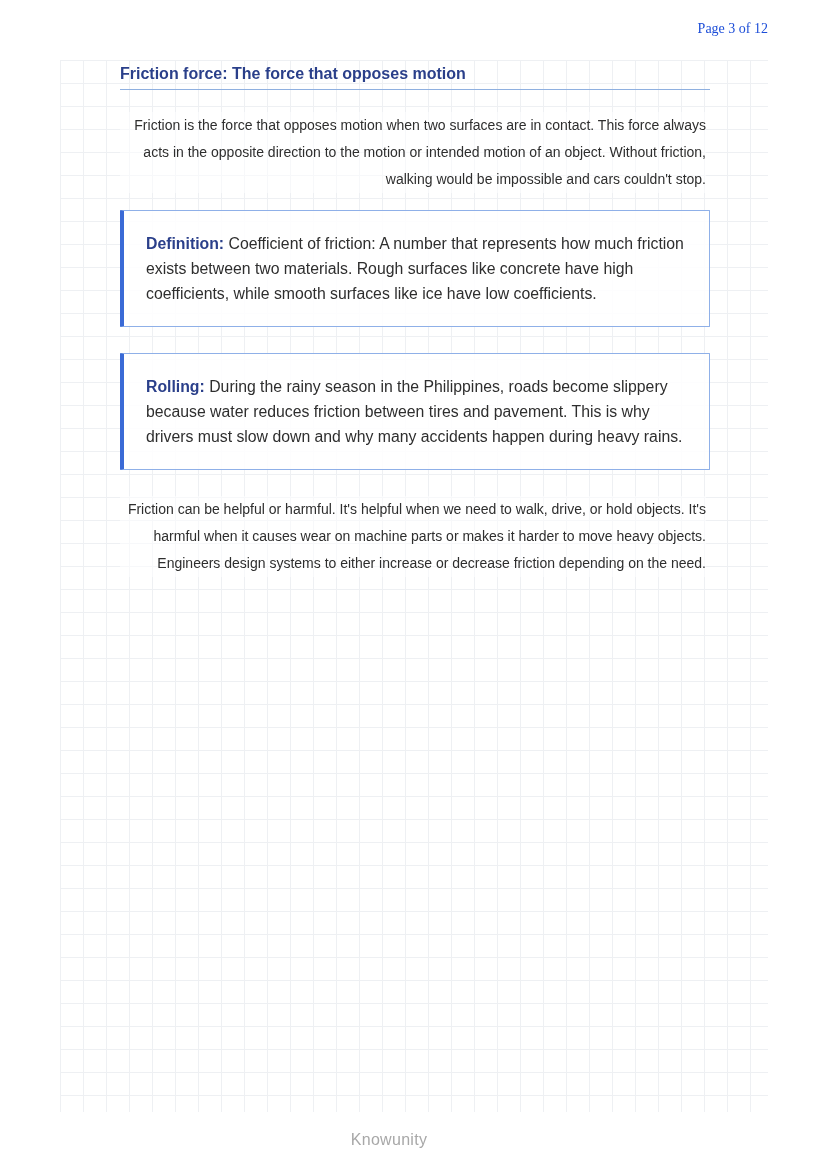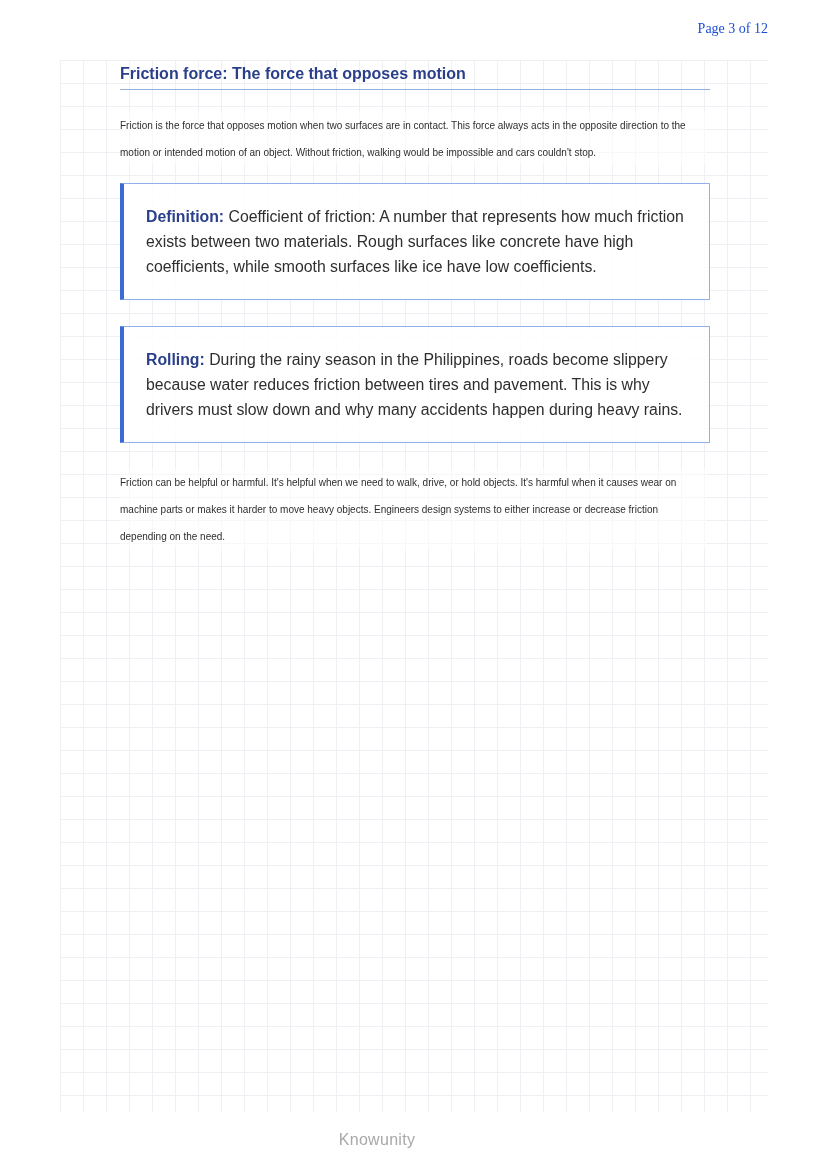--- a/index.html
+++ b/index.html
@@ -21,34 +21,35 @@
     background-position: 0 0;
   }
   .content { position: absolute; left: 120px; top: 60px; width: 590px; }
   .heading {
     font-size: 16px; font-weight: bold; color: #2a3f8a; line-height: 26px;
     padding-bottom: 2px; border-bottom: 1.5px solid #8fb0e0; margin-bottom: 22px;
   }
   .heading.h1 { margin-top: 1px; }
   .heading.h2 { margin-top: 0px; }
   p.body {
-    margin: 0 4px 17px 0; font-size: 10px; line-height: 27px; color: #2e2e2e;
+    margin: 0 4px 17px 0; font-size: 14px; line-height: 27px; color: #2e2e2e;
     background: rgba(255,255,255,0.55);
+    text-align: right;
   }
   .callout {
     border: 1px solid #8fb0e8; border-left: 4px solid #3a6ad6; border-radius: 1px;
     padding: 20px 20px 20px 22px; margin: 10px 0 26px 0;
     background: rgba(255,255,255,0.85);
   }
   .callout p {
     margin: 0; font-size: 15.8px; line-height: 25px; color: #2e2e2e;
   }
   .callout .lead { font-weight: bold; color: #2a3f8a; }
   .footer {
-    position: absolute; top: 1131px; left: 4px; width: 746px; text-align: center;
+    position: absolute; top: 1131px; left: 16px; width: 746px; text-align: center;
     font-size: 16px; color: #a8a8a8; letter-spacing: 0.3px;
   }
 </style>
 </head>
 <body>
 
 <div class="page-num">Page 3 of 12</div>
 
 <div class="grid"></div>
 

